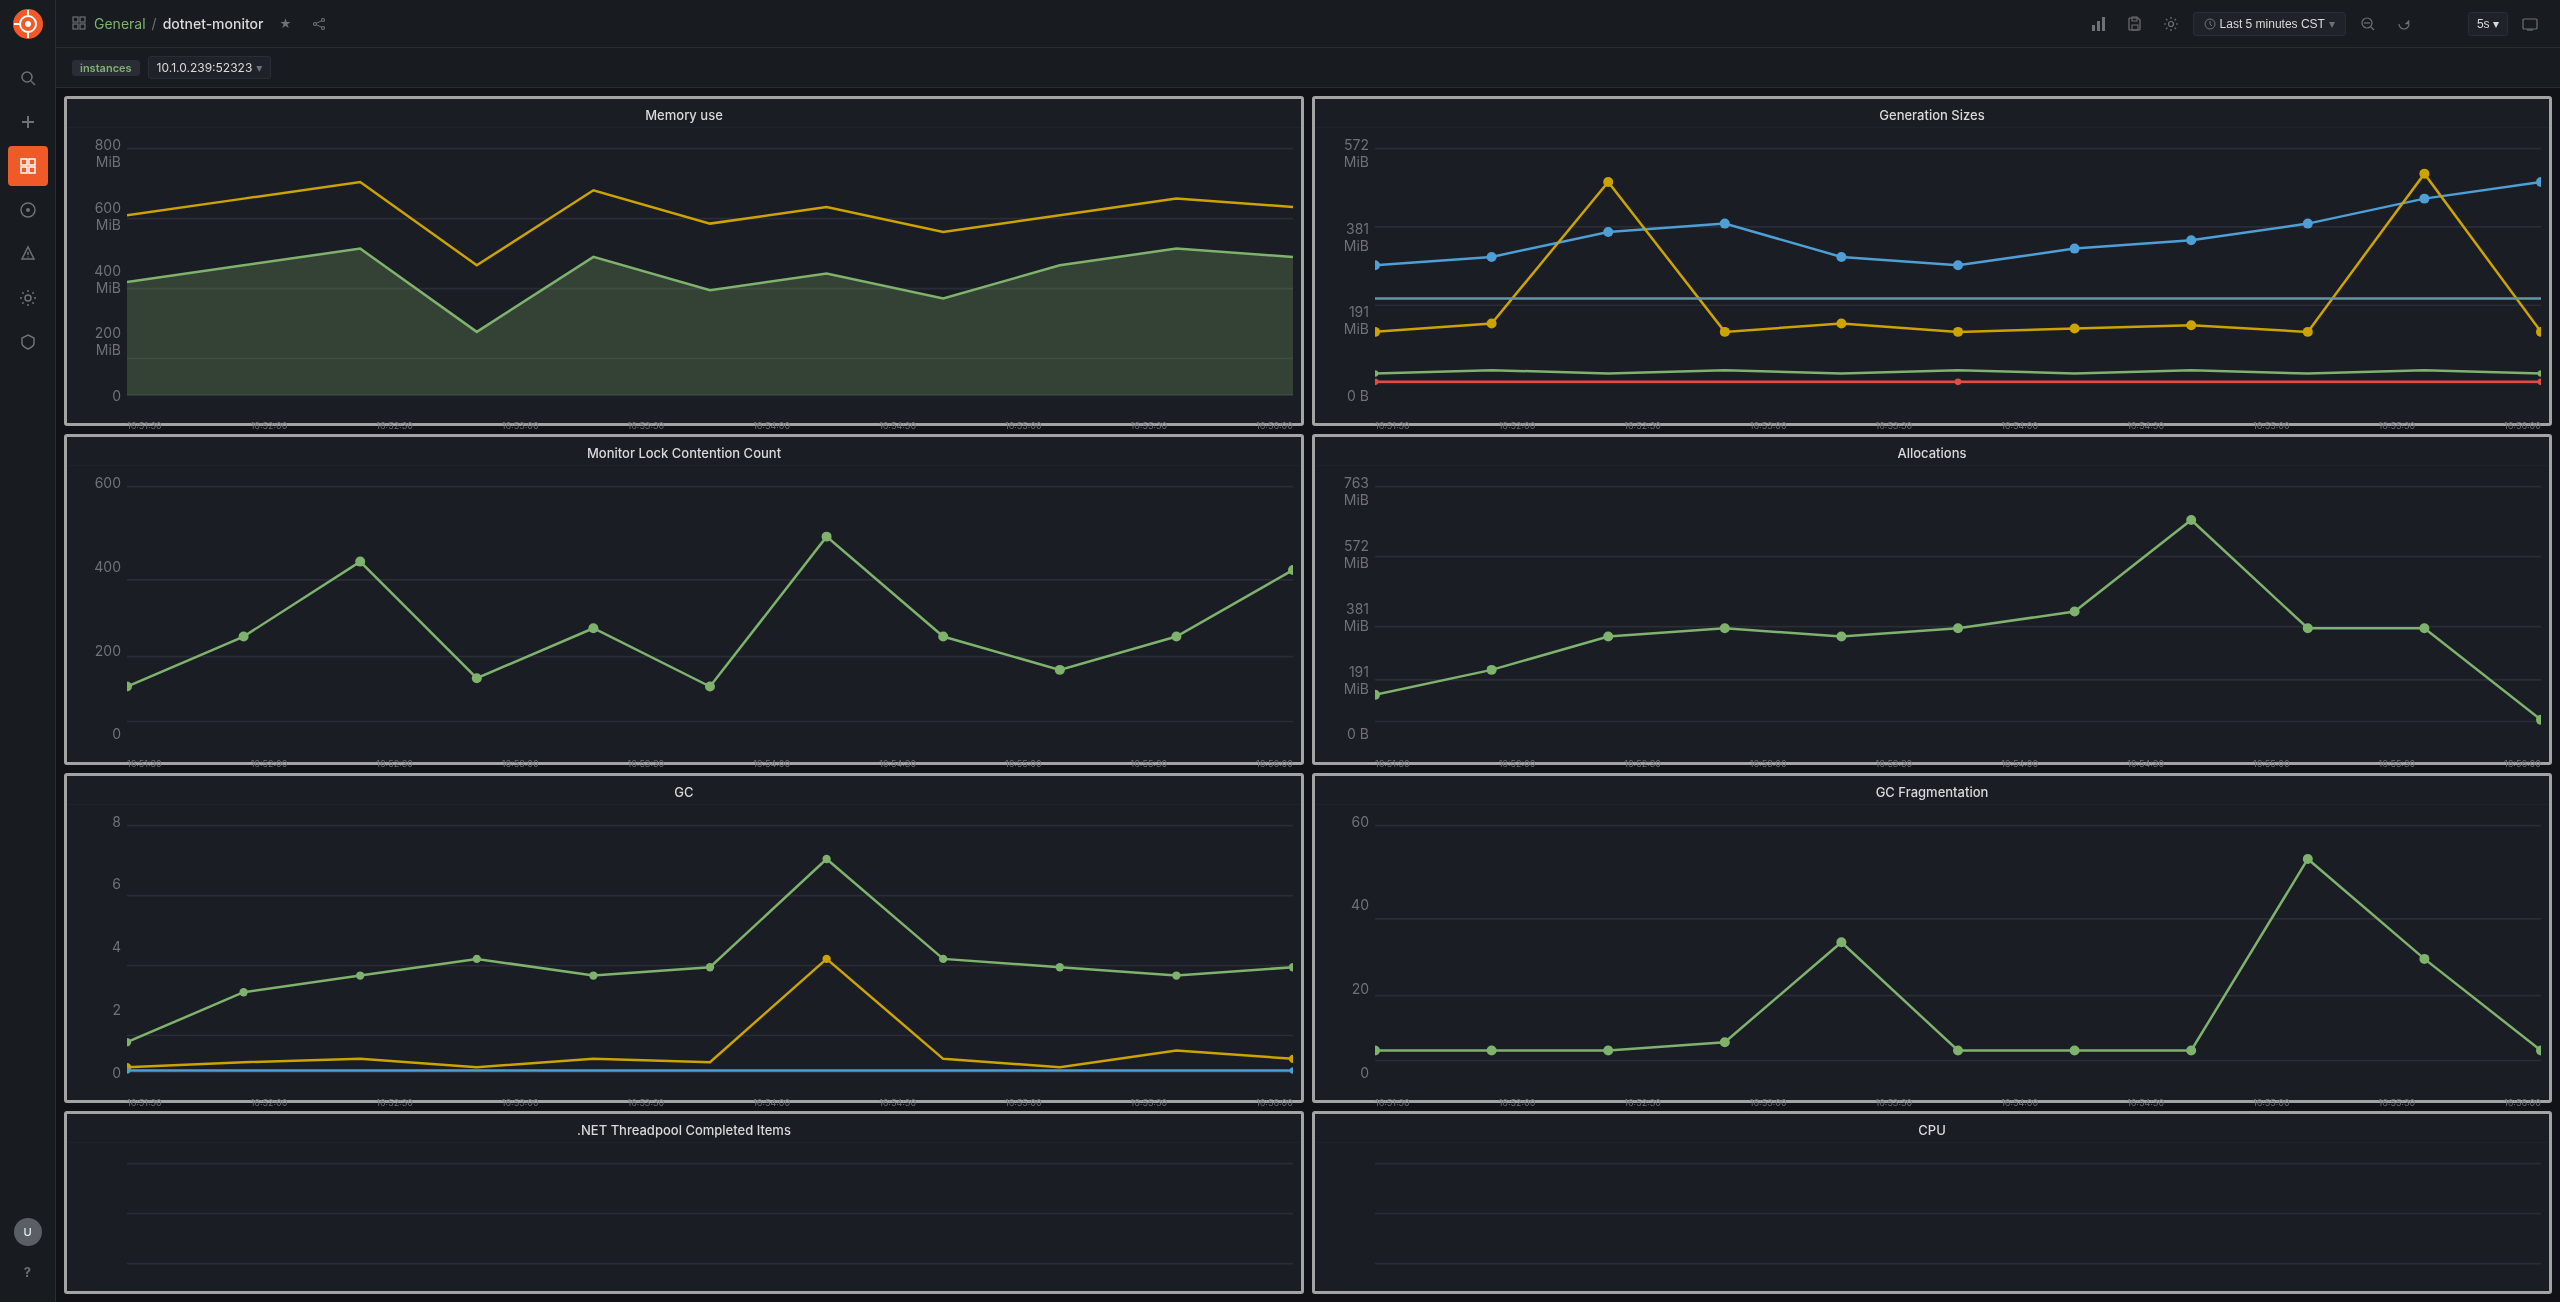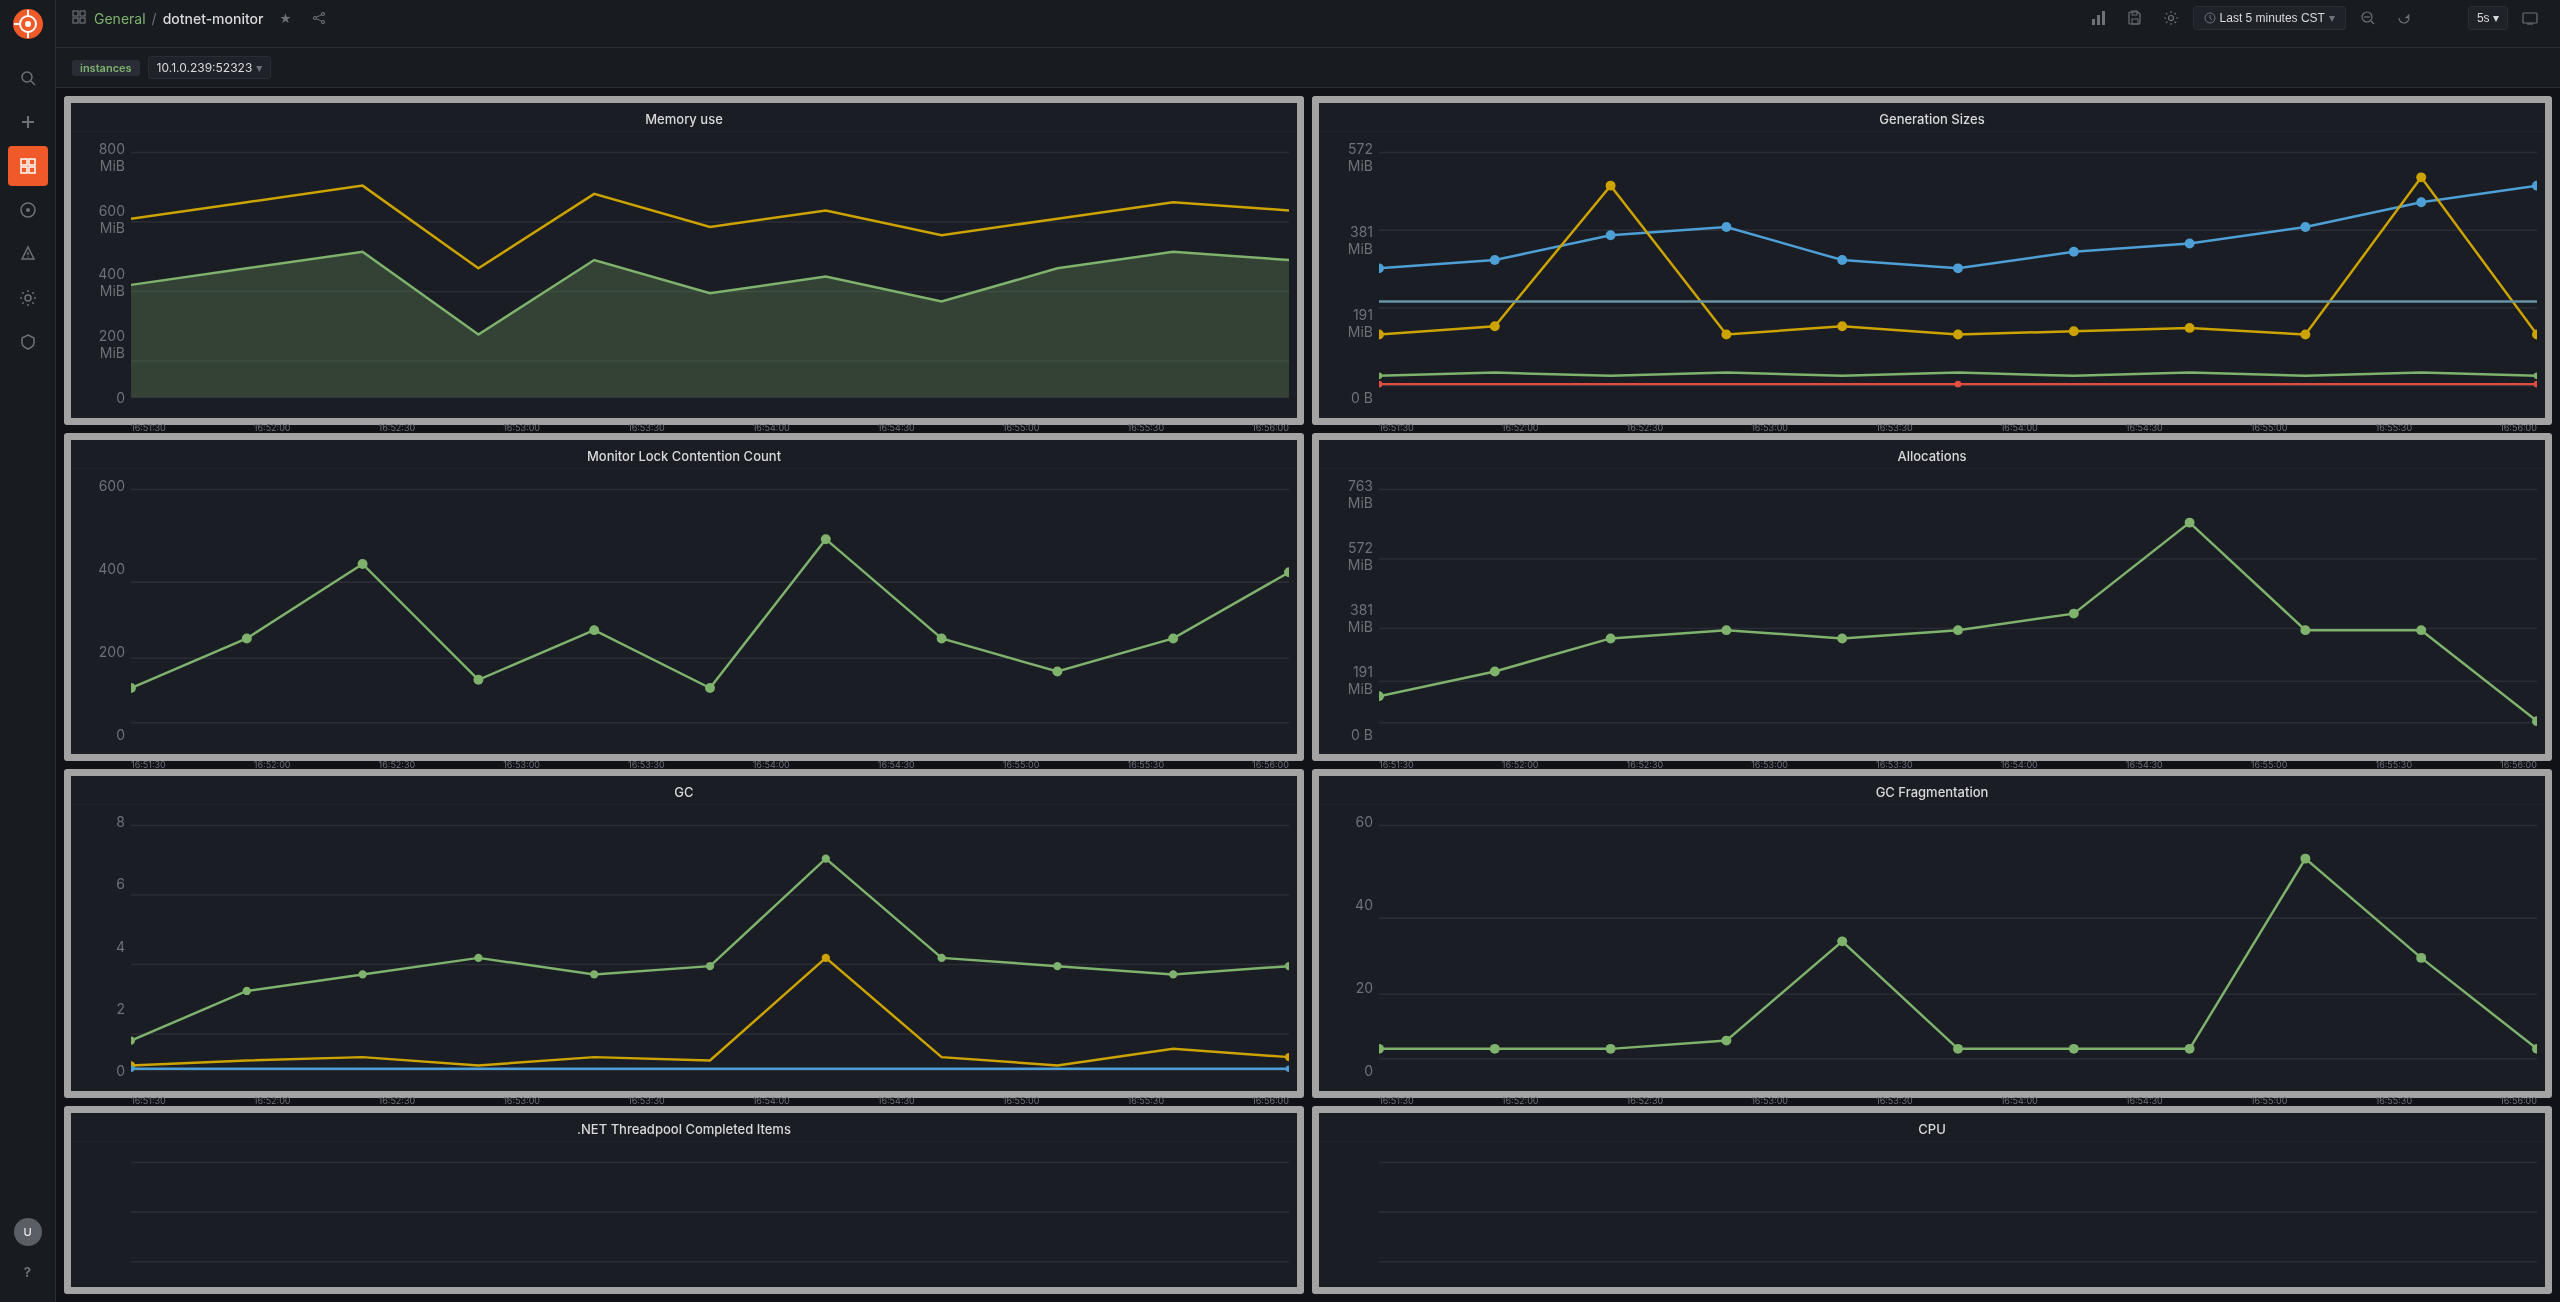--- a/index.html
+++ b/index.html
@@ -67,21 +67,21 @@
       flex-direction: column;
       overflow: hidden;
     }
 
     
     .topbar {
       height: 48px;
       background: #181b1f;
       border-bottom: 1px solid #2a2d35;
       display: flex;
-      align-items: flex-start;
+      align-items: center;
       padding: 4px 16px;
       gap: 8px;
       flex-shrink: 0;
     }
     .topbar-breadcrumb {
       display: flex;
       align-items: center;
       gap: 6px;
       font-size: 14px;
       color: #d8d9da;
@@ -167,21 +167,21 @@
       padding: 8px;
       display: grid;
       grid-template-columns: 1fr 1fr;
       grid-template-rows: auto auto auto auto;
       gap: 8px;
     }
 
     
     .panel {
       background: #1a1d23;
-      border: 7px solid #a3a3a3;
+      border: 3px solid #a3a3a3;
       border-radius: 3px;
       display: flex;
       flex-direction: column;
       min-height: 260px;
     }
     .panel-header {
       padding: 8px 12px 4px;
       font-size: 13px;
       font-weight: 500;
       color: #d8d9da;

